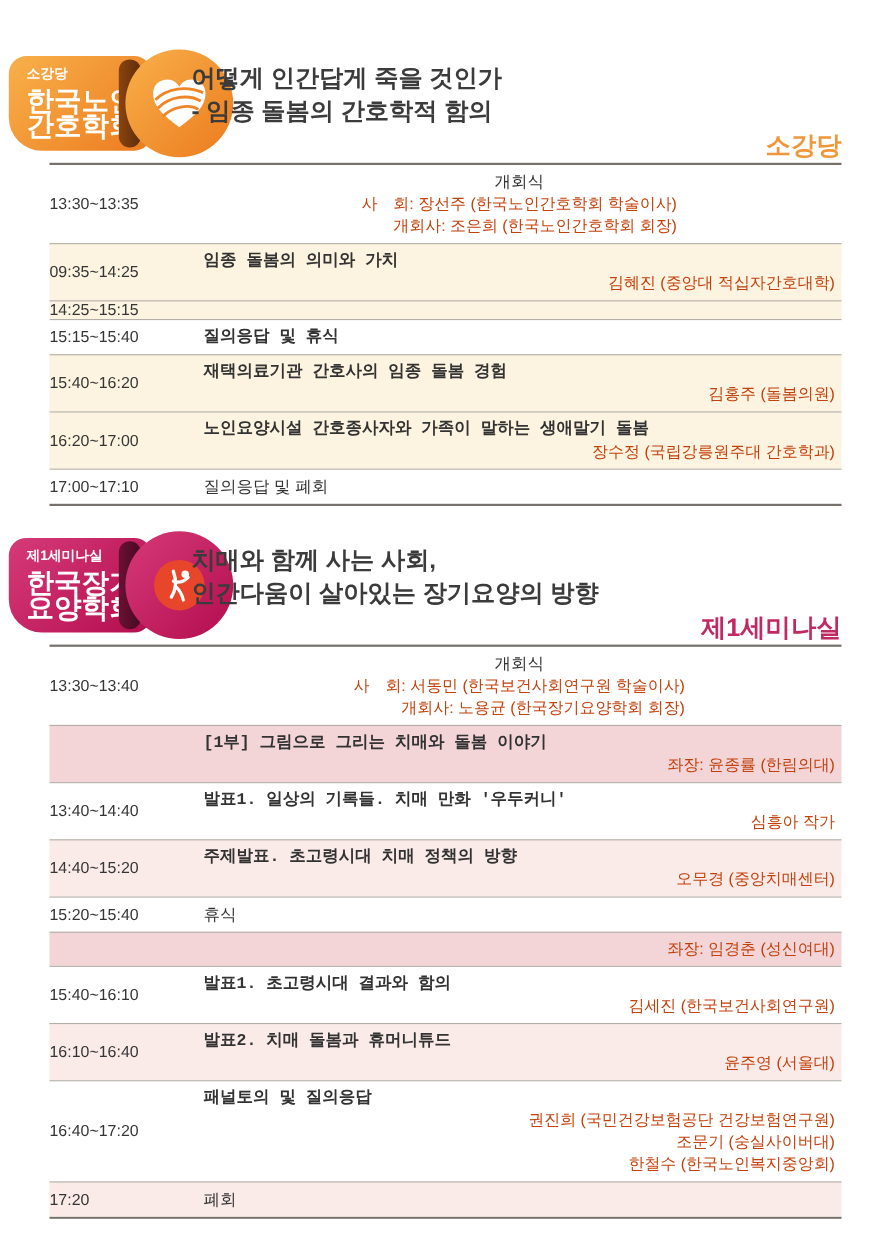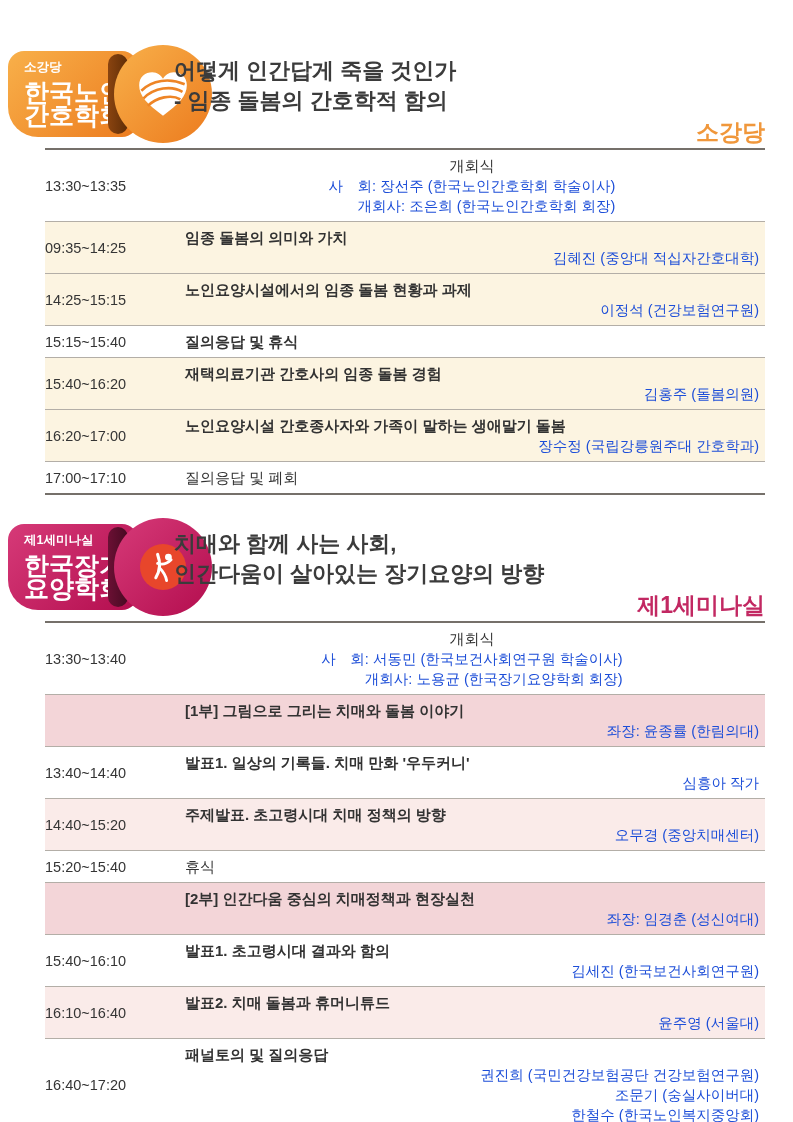--- a/index.html
+++ b/index.html
@@ -42,22 +42,22 @@
   .row{display:flex;align-items:center;}
   .row + .row{border-top:1px solid #b3aea7;}
   .bg-cream{background:var(--row-cream);}
   .bg-pink{background:var(--row-pink);}
   .bg-lightpink{background:var(--row-lightpink);}
   .time{width:138px;flex:0 0 138px;text-align:left;font-size:14.5px;color:#353535;}
   .content{flex:1;padding:5px 6px 5px 2px;min-width:0;}
   .content.colmode{display:flex;flex-direction:column;justify-content:center;}
   .content.rowmode{display:flex;flex-direction:column;align-items:center;}
   .ttl{font-size:15px;line-height:21px;color:#323232;text-align:left;}
-  .ttl.b{font-weight:bold;}
-  .spk{font-size:14.5px;line-height:20px;color:#1d4ed8;text-align:right;white-space:pre-line;}
+  .ttl.b{font-weight:bold;font-family:Liberation Mono, monospace;}
+  .spk{font-size:14.5px;line-height:20px;color:#c2410c;text-align:right;white-space:pre-line;}
   .rowmode .spk{flex:1;}
 </style>
 </head>
 <body>
 
 <div class="page">
 
   <div class="section">
     <div class="sec-header">
       <div class="badge badge1">
@@ -91,24 +91,20 @@
         </div>
         <div class="row bg-cream">
           <div class="time">09:35~14:25</div>
           <div class="content colmode">
             <div class="ttl b">임종 돌봄의 의미와 가치</div>
             <div class="spk">김혜진 (중앙대 적십자간호대학)</div>
           </div>
         </div>
         <div class="row bg-cream">
           <div class="time">14:25~15:15</div>
-          <div class="content colmode">
-            <div class="ttl b">노인요양시설에서의 임종 돌봄 현황과 과제</div>
-            <div class="spk">이정석 (건강보험연구원)</div>
-          </div>
         </div>
         <div class="row">
           <div class="time">15:15~15:40</div>
           <div class="content colmode">
             <div class="ttl b">질의응답 및 휴식</div>
           </div>
         </div>
         <div class="row bg-cream">
           <div class="time">15:40~16:20</div>
           <div class="content colmode">
@@ -188,21 +184,20 @@
         </div>
         <div class="row">
           <div class="time">15:20~15:40</div>
           <div class="content colmode">
             <div class="ttl">휴식</div>
           </div>
         </div>
         <div class="row bg-pink">
           <div class="time"></div>
           <div class="content colmode">
-            <div class="ttl b">[2부] 인간다움 중심의 치매정책과 현장실천</div>
             <div class="spk">좌장: 임경춘 (성신여대)</div>
           </div>
         </div>
         <div class="row">
           <div class="time">15:40~16:10</div>
           <div class="content colmode">
             <div class="ttl b">발표1. 초고령시대 결과와 함의</div>
             <div class="spk">김세진 (한국보건사회연구원)</div>
           </div>
         </div>

